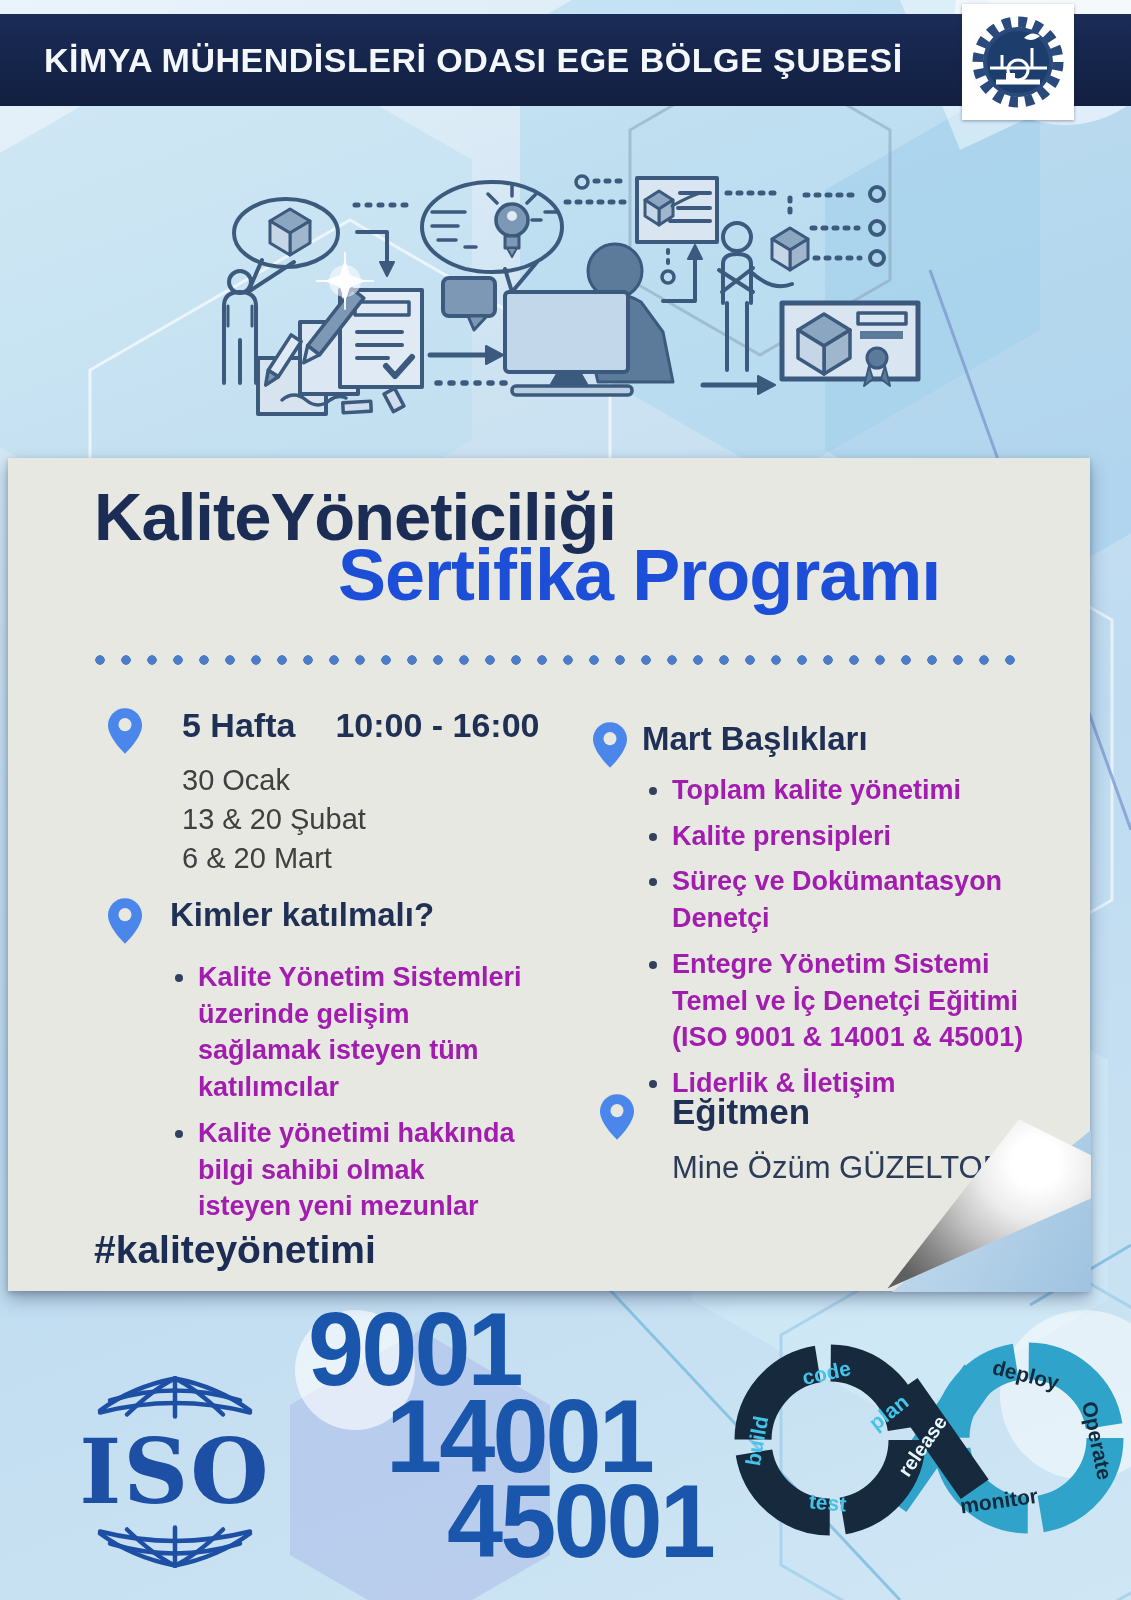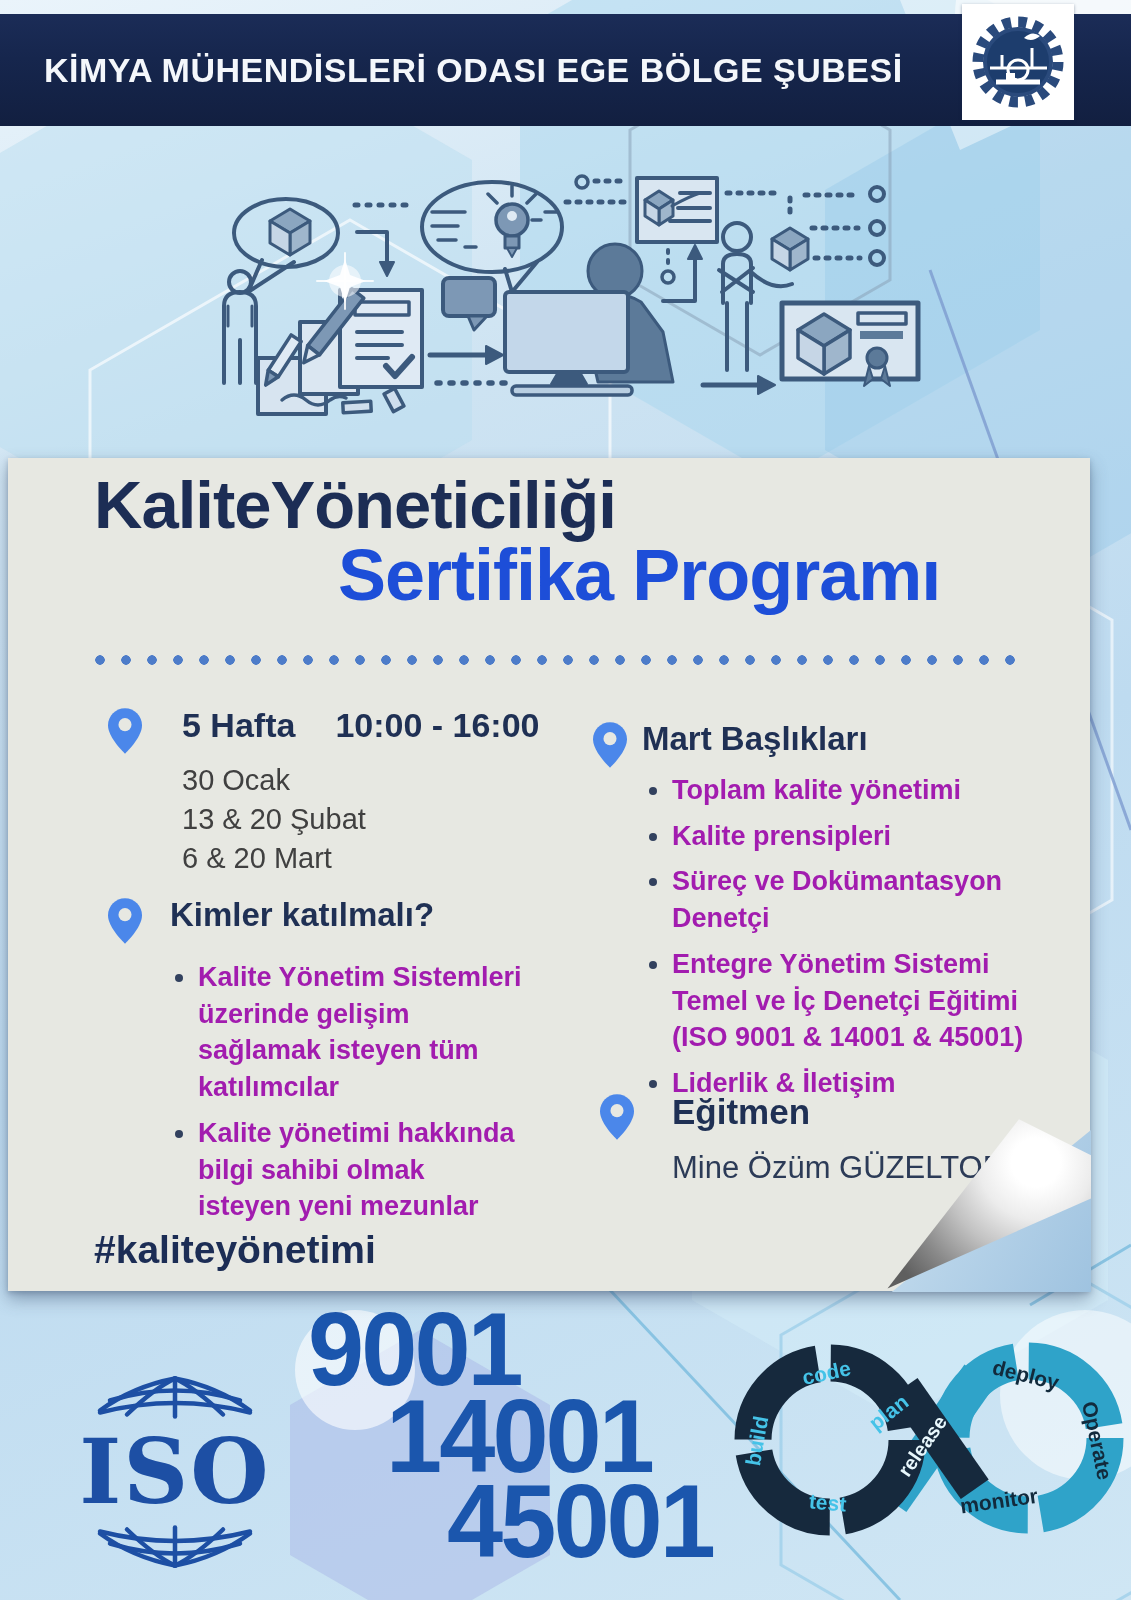--- a/index.html
+++ b/index.html
@@ -7,21 +7,21 @@
   body {
     font-family:"Liberation Sans", sans-serif;
     background: linear-gradient(160deg,#eaf4fb 0%,#cde3f2 28%,#bedbf0 55%,#cfe6f4 100%);
     overflow:hidden; position:relative;
   }
   .canvas { position:absolute; inset:0; width:1131px; height:1600px; overflow:hidden; }
   .decor { position:absolute; left:0; top:0; z-index:0; }
 
   
   .header-bar {
-    position:absolute; left:0; top:14px; width:1131px; height:112px;
+    position:absolute; left:0; top:14px; width:1131px; height:92px;
     background:linear-gradient(180deg,#1b2c57 0%,#16264d 40%,#121f40 100%);
     z-index:3; display:flex; align-items:center;
   }
   .header-title {
     color:#f4f7fb; font-size:34px; font-weight:bold; letter-spacing:0.5px;
     padding-left:44px; white-space:nowrap;
   }
   .logo-box {
     position:absolute; right:57px; top:4px; width:112px; height:116px;
     background:#ffffff; z-index:4; display:flex; align-items:center; justify-content:center;
@@ -31,21 +31,21 @@
   
   .illustration { position:absolute; left:0; top:0; z-index:1; }
 
   
   .card {
     position:absolute; left:8px; top:458px; width:1082px; height:833px;
     background:#e7e8e2; z-index:2;
     box-shadow:0 8px 16px rgba(60,80,110,.45), 0 2px 5px rgba(60,80,110,.3);
   }
   .card-title-1 {
-    position:absolute; left:86px; top:8px; font-size:67px; font-weight:bold;
+    position:absolute; left:86px; top:20px; font-size:67px; font-weight:bold;
     color:#1c2d55; letter-spacing:-1px; white-space:nowrap;
   }
   .card-title-2 {
     position:absolute; left:330px; top:76px; font-size:72px; font-weight:bold;
     color:#1d4ed8; letter-spacing:-1px; white-space:nowrap;
   }
   .dotted-sep {
     position:absolute; left:86px; top:196px; width:934px; height:12px;
     background-image:radial-gradient(circle at 6px 6px,#4d7cc9 4.5px,transparent 5px);
     background-size:26px 12px; background-repeat:repeat-x;

